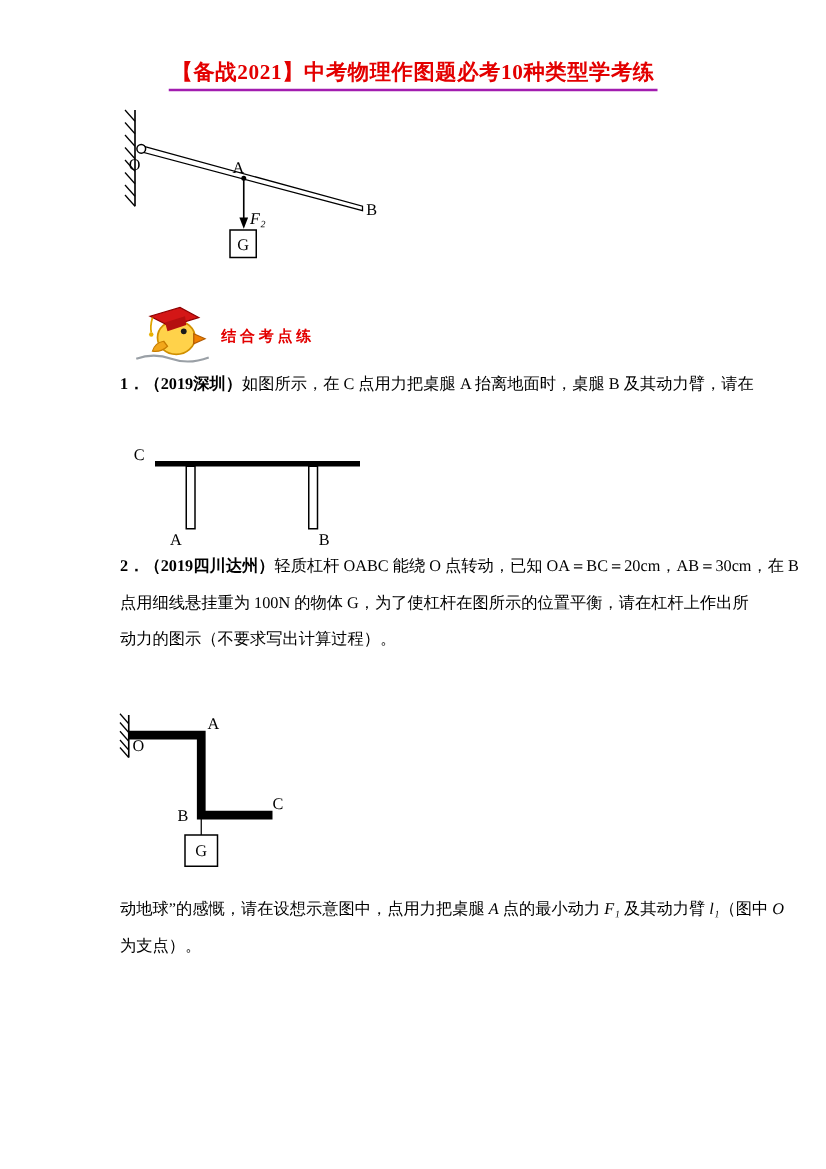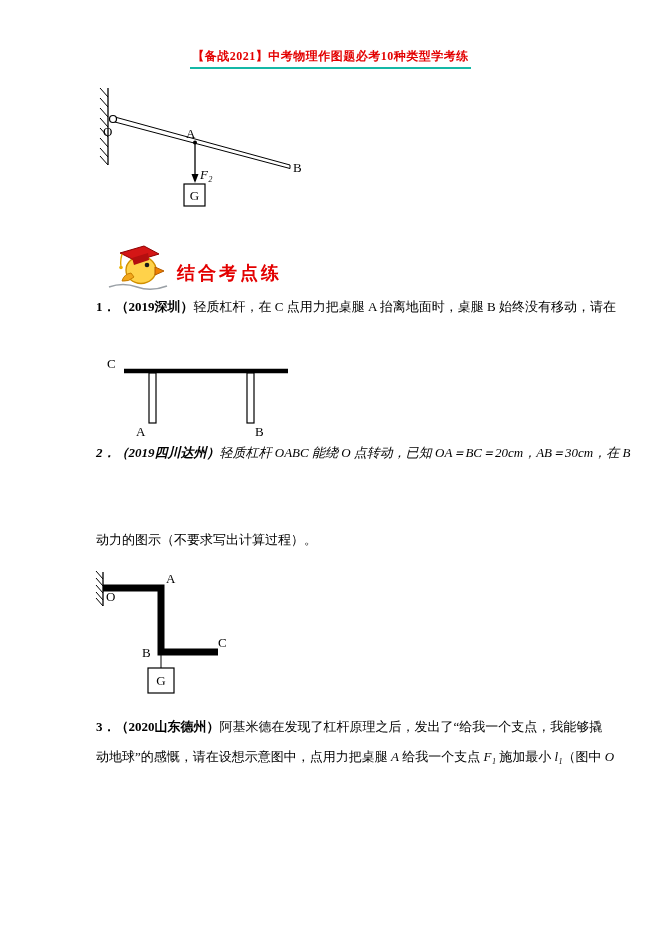--- a/index.html
+++ b/index.html
@@ -1,25 +1,25 @@
 <!DOCTYPE html>
 <html><head>
 <meta charset="utf-8">
 <style>
   html,body{margin:0;padding:0;}
   body{width:661px;height:935px;background:#ffffff;position:relative;overflow:hidden;
        font-family:"Liberation Serif","DejaVu Serif",serif;color:#000;}
   .abs{position:absolute;}
   .header{top:46px;left:0;width:661px;text-align:center;}
-  .header .hd{display:inline-block;color:#e30000;font-weight:bold;font-size:12px;
-      letter-spacing:.5px;border-bottom:2px solid #14b8a6;padding:0 2px 2px 2px;}
-  .section-title{left:177px;top:261px;color:#e30000;font-weight:bold;font-size:18px;letter-spacing:3px;}
+  .header .hd{display:inline-block;color:#e30000;font-weight:bold;font-size:17px;
+      letter-spacing:.5px;border-bottom:2px solid #a21caf;padding:0 2px 2px 2px;}
+  .section-title{left:177px;top:261px;color:#e30000;font-weight:bold;font-size:12px;letter-spacing:3px;}
   .para{left:96px;width:480px;font-size:13px;}
   .para .line{height:30px;line-height:30px;white-space:nowrap;}
-  .q2 .line{height:29px;line-height:29px;font-style:italic;}
+  .q2 .line{height:29px;line-height:29px;}
   b.tag{font-weight:bold;}
   .math{font-style:italic;font-family:"Liberation Serif","DejaVu Serif",serif;}
   svg text{font-family:"Liberation Serif","DejaVu Serif",serif;font-size:13px;fill:#000;}
   svg .ln{stroke:#000;stroke-width:1.3;}
   svg .thin{stroke:#000;stroke-width:1;}
   svg .box{fill:#fff;stroke:#000;stroke-width:1.2;}
   svg .beam{fill:#fff;stroke:#000;stroke-width:1;}
 </style>
 </head>
 <body>
@@ -63,39 +63,42 @@
   <circle cx="44" cy="25" r="2.3" fill="#1a1a1a"></circle>
   <polygon points="17,13 41,6 56,14 33,21" fill="#d41616" stroke="#8e0000" stroke-width="1"></polygon>
   <polygon points="29,18 45,13 46,20 31,25" fill="#b40f0f"></polygon>
   <path d="M19 14 q-2 7 -1 12" fill="none" stroke="#e0a500" stroke-width="1.4"></path>
   <circle cx="18" cy="27.5" r="1.8" fill="#e8b000"></circle>
 </svg>
 <div class="abs section-title">结合考点练</div>
 
 <div class="abs para" style="top:292px">
   <div class="line">
-    <b class="tag">1．</b><b class="tag">（2019深圳）</b><span>轻质杠杆，在 C 点用力把桌腿 A 抬离地面时，桌腿 B 始终没有移动，请在</span>
+    <b class="tag">1．</b><b class="tag">（2019深圳）</b><span>如图所示，在 C 点用力把桌腿 A 抬离地面时，桌腿 B 及其动力臂，请在</span>
   </div>
 </div>
 
 <svg class="abs" style="left:103px;top:352px" width="200" height="88" viewBox="0 0 200 88">
   <line x1="21" y1="19" x2="185" y2="19" stroke="#000" stroke-width="4.5"></line>
   <rect x="46" y="21" width="7" height="50" fill="#fff" stroke="#000" stroke-width="1.2"></rect>
   <rect x="144" y="21" width="7" height="50" fill="#fff" stroke="#000" stroke-width="1.2"></rect>
   <text x="4" y="16" font-size="15">C</text>
   <text x="33" y="84" font-size="15">A</text>
   <text x="152" y="84" font-size="15">B</text>
 </svg>
 
 <div class="abs para q2" style="top:438px">
   <div class="line">
     <b class="tag">2．</b><b class="tag">（2019四川达州）</b><span>轻质杠杆 OABC 能绕 O 点转动，已知 OA＝BC＝20cm，AB＝30cm，在 B</span>
   </div>
+  <div class="line">
+    <span>点用细线悬挂重为 100N 的物体 G，为了使杠杆在图所示的位置平衡，请在杠杆上作出所</span>
+  </div>
 </div>
-<div class="abs para" style="top:525px">
+<div class="abs para" style="top:496px">
   <div class="line">
     <span>动力的图示（不要求写出计算过程）。</span>
   </div>
 </div>
 
 <svg class="abs" style="left:94px;top:566px" width="150" height="140" viewBox="0 0 150 140">
   <g>
     <line x1="9" y1="6" x2="9" y2="40" class="ln"></line>
     <g>
       <line x1="9" y1="13" x2="2" y2="5" class="thin"></line>
@@ -110,18 +113,18 @@
   <rect x="54" y="102" width="26" height="25" class="box"></rect>
   <text x="12" y="35">O</text>
   <text x="72" y="17">A</text>
   <text x="48" y="91">B</text>
   <text x="124" y="81">C</text>
   <text x="67" y="119" text-anchor="middle">G</text>
 </svg>
 
 <div class="abs para" style="top:712px">
   <div class="line">
-    <b class="tag">3．</b><b class="tag">（2020山东德州）</b><span>阿基米德在发现了杠杆原理之后，发出了“给我一个支点，我能够撬</span>
+    <span>动地球”的感慨，请在设想示意图中，点用力把桌腿 </span><span class="math">A</span><span> 点的最小动力 </span><span class="math">F₁</span><span> 及其动力臂 </span><span class="math">l₁</span><span>（图中 </span><span class="math">O</span>
   </div>
   <div class="line">
-    <span>动地球”的感慨，请在设想示意图中，点用力把桌腿 </span><span class="math">A</span><span> 给我一个支点 </span><span class="math">F₁</span><span> 施加最小 </span><span class="math">l₁</span><span>（图中 </span><span class="math">O</span>
+    <span>为支点）。</span>
   </div>
 </div>
 
 </body></html>

